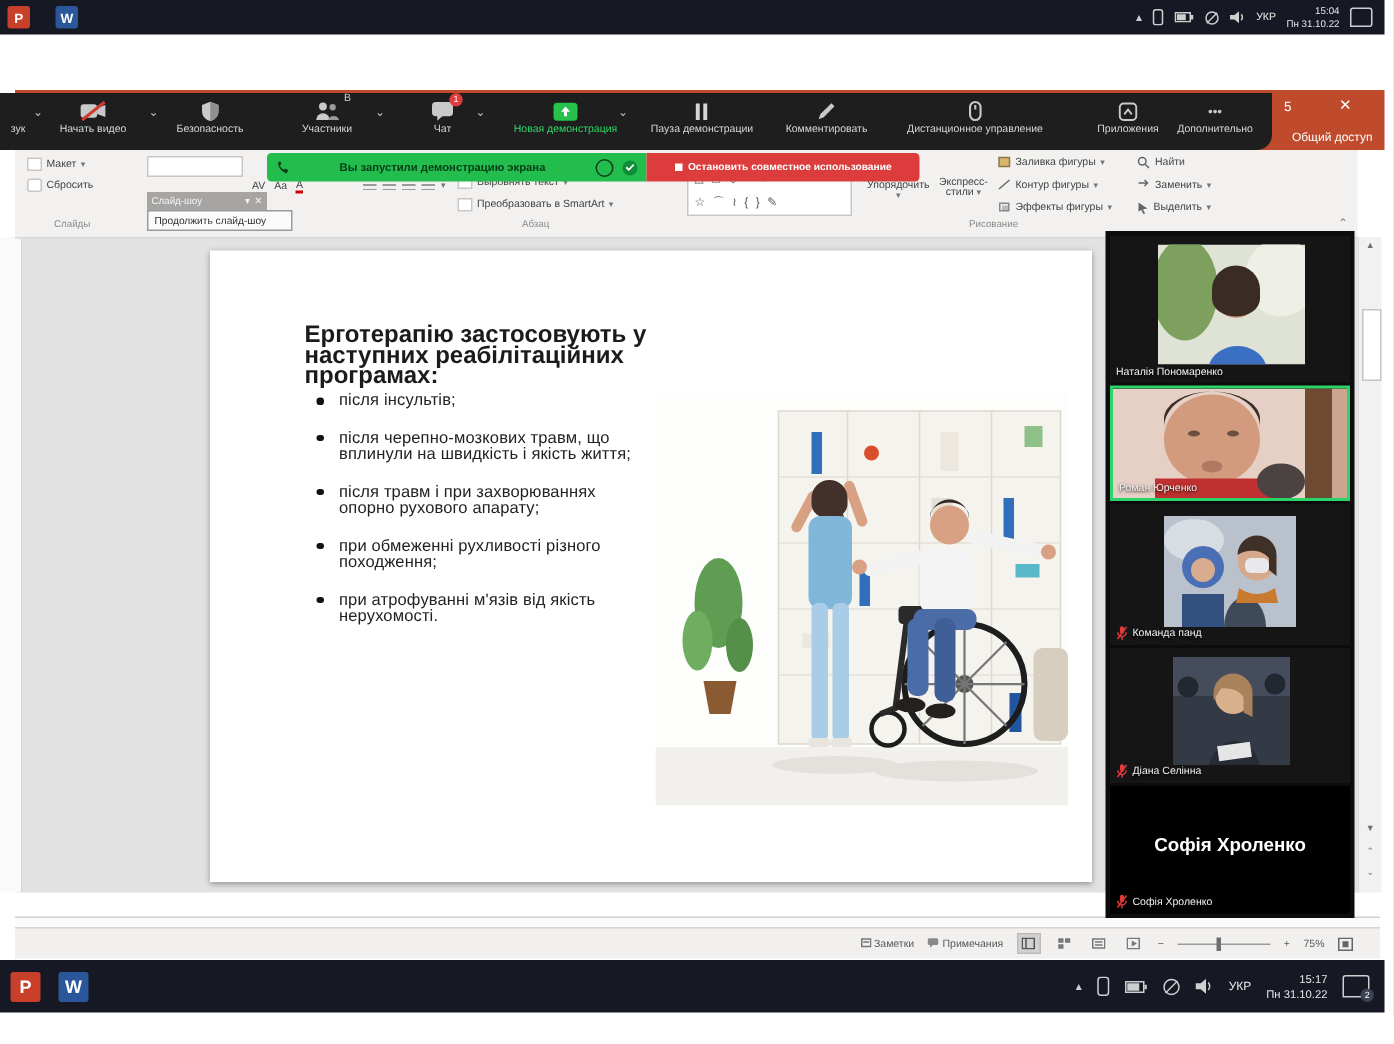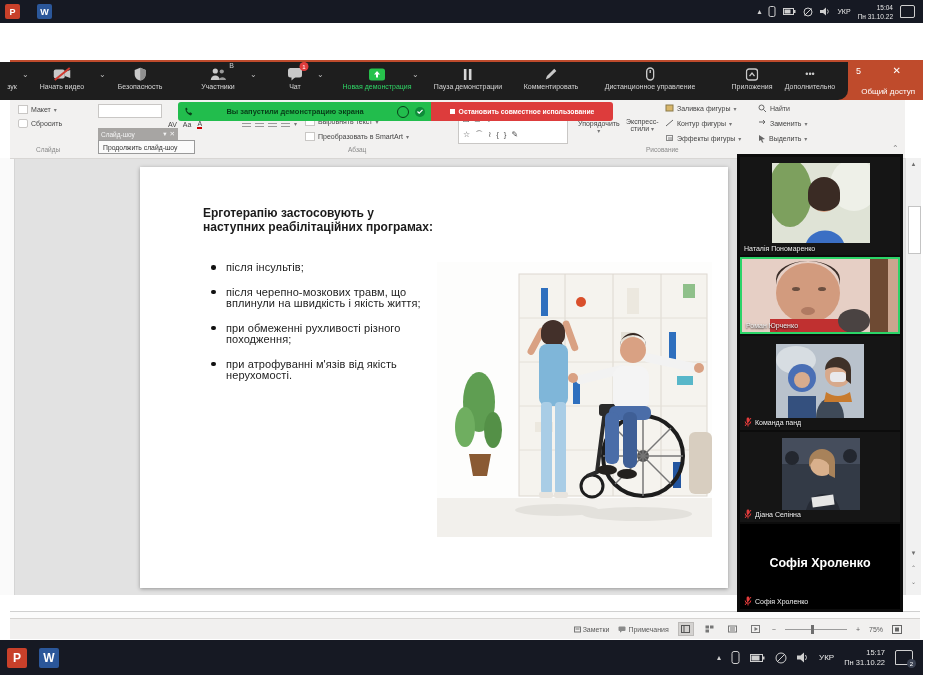--- a/index.html
+++ b/index.html
@@ -61,21 +61,21 @@
   #slideshow-popup .head{width:80px;height:12px;background:#a7a5a3;color:#f4f4f4;font-size:6.5px;
         display:flex;align-items:center;padding:0 3px;gap:3px;box-sizing:border-box;}
   #slideshow-popup .head .t{flex:1;white-space:nowrap;}
   #slideshow-popup .body{width:97px;height:14px;background:#fbfbfb;border:1px solid #9a9a9a;color:#333;
         font-size:6.8px;display:flex;align-items:center;padding:0 4px;box-sizing:border-box;white-space:nowrap;}
 
   
   #edit-area{left:10px;top:158px;width:895px;height:437px;background:#e2e2e2;}
   #thumb-strip{left:0;top:158px;width:14px;height:437px;background:#fafafa;border-right:1px solid #d5d5d5;}
   #slide{left:130px;top:9px;width:588px;height:421px;background:#fff;box-shadow:0 1px 4px rgba(0,0,0,.35);}
-  #slide-title{position:absolute;left:63px;top:40px;width:232px;font-size:12px;font-weight:bold;color:#1b1b1b;line-height:13.5px;}
+  #slide-title{position:absolute;left:63px;top:50px;width:232px;font-size:16px;font-weight:bold;color:#1b1b1b;line-height:13.5px;}
   #bullets{position:absolute;left:86px;top:95px;width:200px;margin:0;padding:0;list-style:none;}
   #bullets li{position:relative;font-size:11px;color:#222;line-height:11.5px;margin-bottom:13px;letter-spacing:.1px;}
   #bullets li::before{content:"";position:absolute;left:-15px;top:3px;width:4.5px;height:4.5px;border-radius:50%;background:#111;}
   #slide-pic{position:absolute;left:297px;top:95px;width:275px;height:275px;}
 
   
   #doc-scroll{left:905px;top:158px;width:15px;height:437px;background:#f1f1f1;border-left:1px solid #dcdcdc;z-index:21;}
   #doc-scroll .ar{position:absolute;left:0;width:15px;text-align:center;color:#6f6f6f;font-size:6px;}
   #doc-scroll .thumb{position:absolute;left:2px;top:48px;width:11px;height:46px;background:#ffffff;border:1px solid #c4c4c4;}
 
@@ -258,20 +258,21 @@
     <div class="body">Продолжить слайд-шоу</div>
   </div>
 </div>
 
 <div class="abs" id="edit-area">
   <div class="abs" id="slide">
     <div id="slide-title">Ерготерапію застосовують у наступних реабілітаційних програмах:</div>
     <ul id="bullets">
       <li>після інсультів;</li>
       <li>після черепно-мозкових травм, що вплинули на швидкість і якість життя;</li>
+      <li>після травм і при захворюваннях опорно рухового апарату;</li>
       <li>при обмеженні рухливості різного походження;</li>
       <li>при атрофуванні м'язів від якість нерухомості.</li>
     </ul>
     <svg id="slide-pic" viewBox="0 0 275 275">
       <rect x="0" y="0" width="275" height="275" fill="#fdfdfc"></rect>
 
       <rect x="82" y="12" width="188" height="222" fill="#f5f3ee" stroke="#ddd8d0"></rect>
       <line x1="128" y1="12" x2="128" y2="234" stroke="#ddd8d0"></line>
       <line x1="176" y1="12" x2="176" y2="234" stroke="#ddd8d0"></line>
       <line x1="224" y1="12" x2="224" y2="234" stroke="#ddd8d0"></line>

